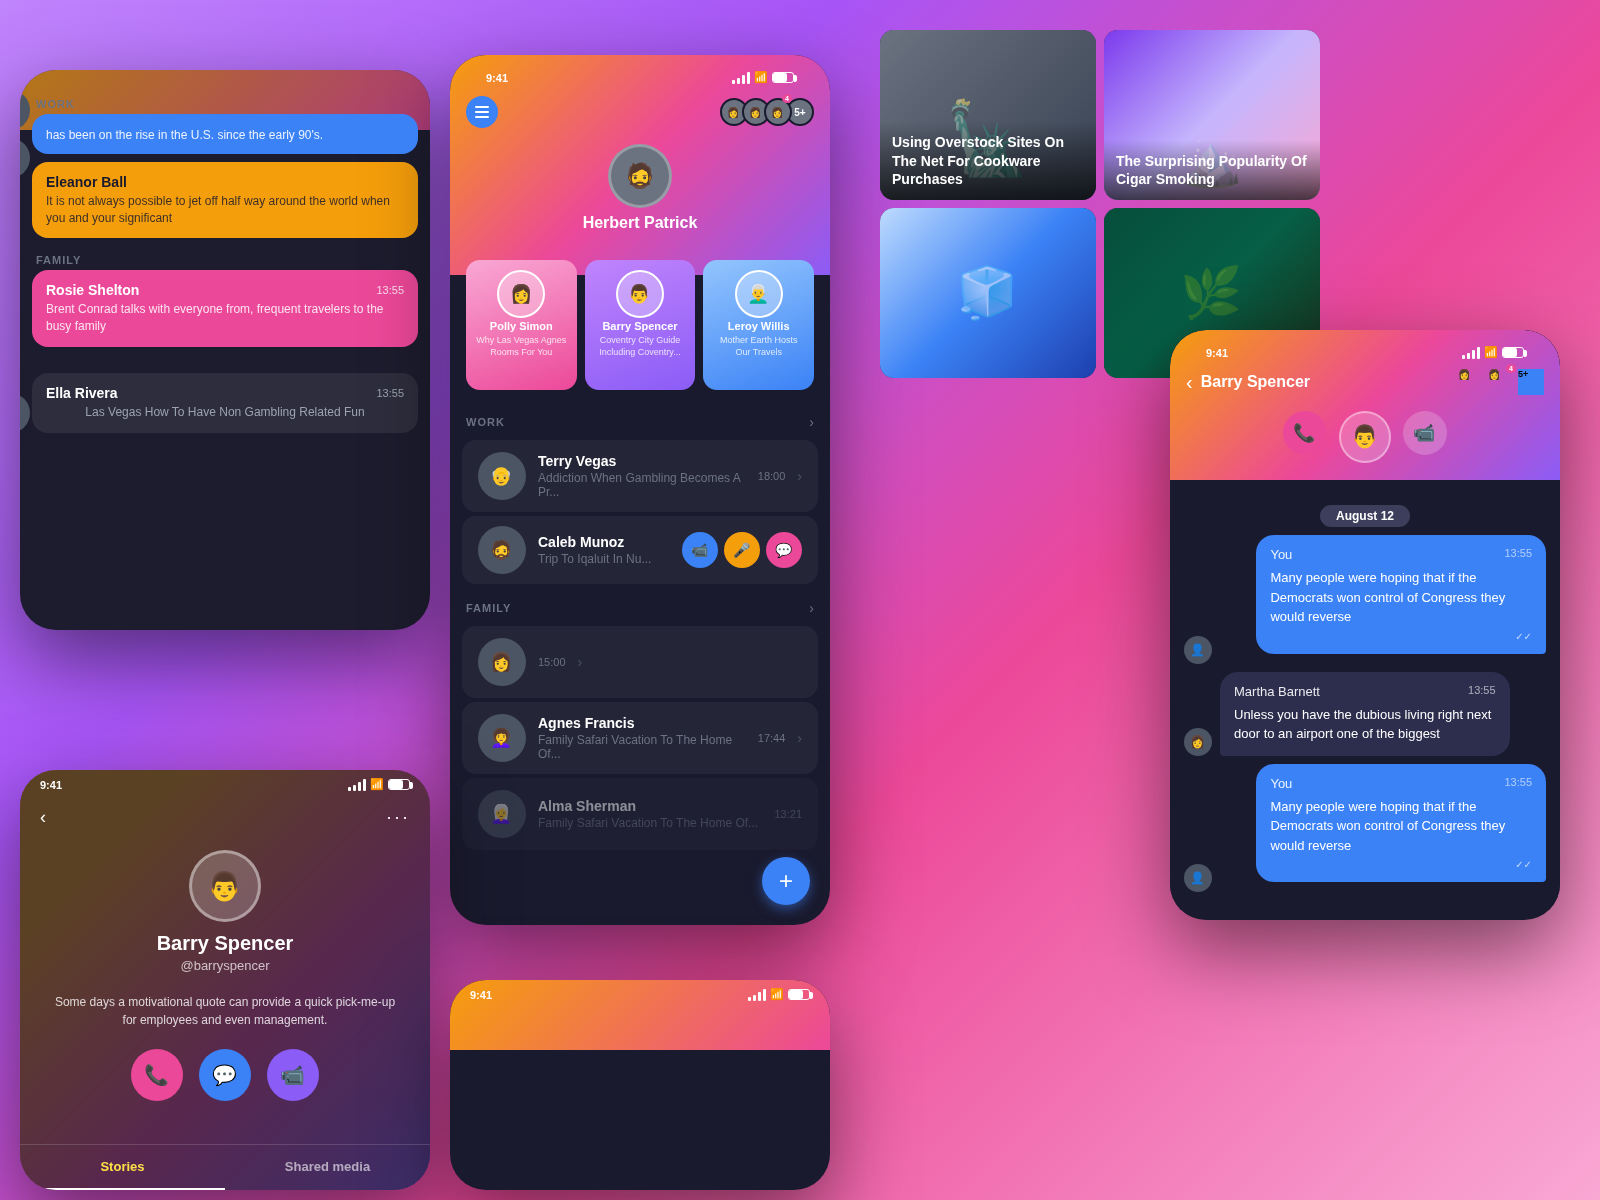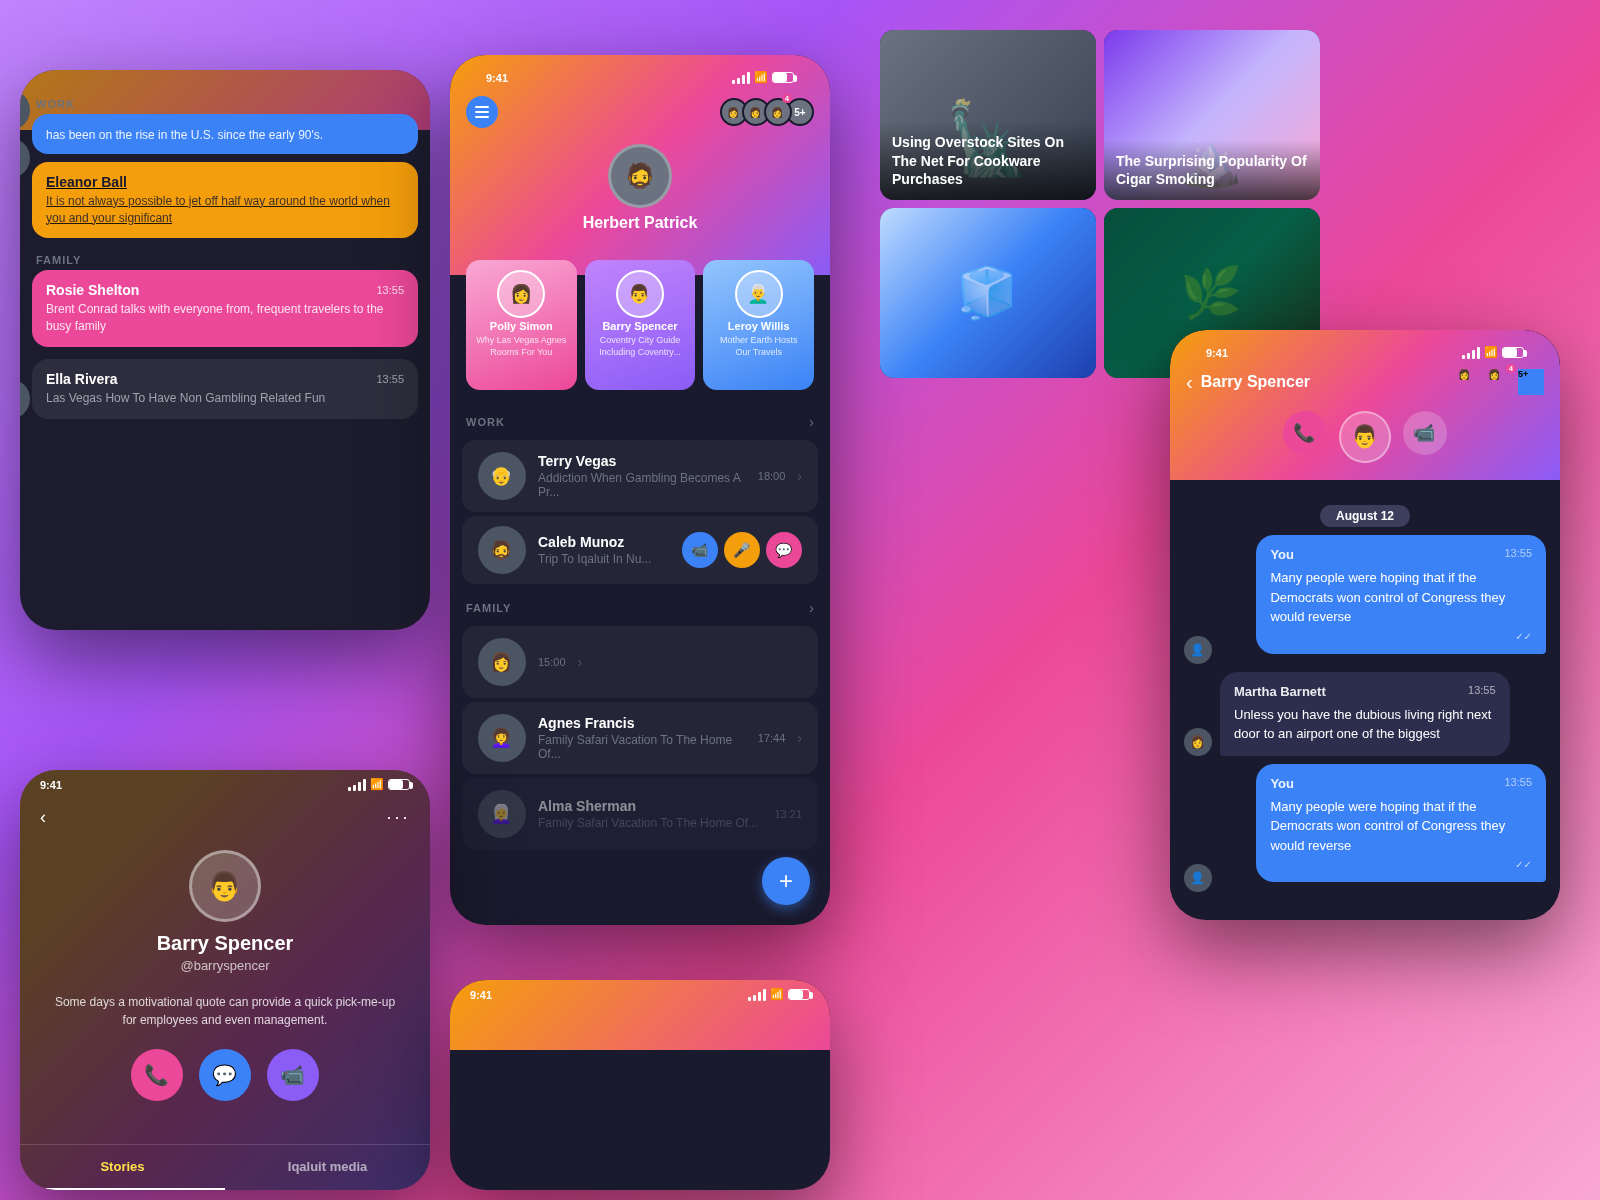--- a/index.html
+++ b/index.html
@@ -475,21 +475,21 @@
       padding: 12px 14px;
       max-width: 80%;
       margin-right: auto;
       margin-bottom: 0;
     }
     .msg-meta {
       display: flex;
       justify-content: space-between;
       margin-bottom: 6px;
     }
-    .msg-sender { color: rgba(255,255,255,0.9); font-size: 13px; font-weight: 700; }
+    .msg-sender { color: rgba(255,255,255,0.9); font-size: 13px; font-weight: 400; }
     .msg-time { color: rgba(255,255,255,0.6); font-size: 11px; }
     .msg-text { font-size: 13px; line-height: 1.5; }
     .msg-check { color: rgba(255,255,255,0.7); font-size: 10px; text-align: right; margin-top: 4px; }
     .msg-row {
       display: flex;
       align-items: flex-end;
       gap: 8px;
       margin-bottom: 8px;
     }
     .msg-row.sent { flex-direction: row-reverse; }
@@ -530,36 +530,36 @@
 
     <div style="position: absolute; left: -30px; top: 0; display: flex; flex-direction: column; gap: 8px;">
       <div class="chat-avatar" style="width: 40px; height: 40px; font-size: 14px;">👴</div>
       <div class="chat-avatar" style="width: 40px; height: 40px; font-size: 14px;">👩‍🦰</div>
     </div>
 
     <div style="background: #3b82f6; border-radius: 16px; padding: 10px 14px; margin-bottom: 8px; position: relative; z-index:1;">
       <div class="chat-preview" style="color: rgba(255,255,255,0.9); font-size: 12px;">has been on the rise in the U.S. since the early 90's.</div>
     </div>
 
-    <div class="bubble-yellow" style="position: relative; text-decoration: underline;">
+    <div class="bubble-yellow" style="position: relative;">
       <div class="chat-name">Eleanor Ball</div>
       <div class="chat-preview" style="color: #1a1a2e; opacity: 0.85; font-size: 12px;">It is not always possible to jet off half way around the world when you and your significant</div>
     </div>
 
     <div class="chat-section-header" style="margin-top: 8px;">FAMILY</div>
 
     <div class="bubble-pink">
       <div class="chat-header-row">
         <div class="chat-name">Rosie Shelton</div>
         <div class="chat-time" style="color: rgba(255,255,255,0.8);">13:55</div>
       </div>
       <div class="chat-preview" style="color: rgba(255,255,255,0.85);">Brent Conrad talks with everyone from, frequent travelers to the busy family</div>
     </div>
 
-    <div class="bubble-gray" style="margin-top: 12px;">
+    <div class="bubble-gray" style="margin-top: 26px; text-align: center;">
       <div class="chat-header-row">
         <div class="chat-name">Ella Rivera</div>
         <div class="chat-time">13:55</div>
       </div>
       <div class="chat-preview">Las Vegas How To Have Non Gambling Related Fun</div>
     </div>
 
     <div style="position: absolute; left: -30px; bottom: 0;">
       <div class="chat-avatar" style="width: 40px; height: 40px; font-size: 14px;">👩</div>
     </div>
@@ -728,21 +728,21 @@
     <div class="profile-bio">Some days a motivational quote can provide a quick pick-me-up for employees and even management.</div>
 
     <div class="profile-actions">
       <div class="profile-action-btn pab-pink">📞</div>
       <div class="profile-action-btn pab-blue">💬</div>
       <div class="profile-action-btn pab-purple">📹</div>
     </div>
 
     <div class="profile-tabs">
       <div class="profile-tab active">Stories</div>
-      <div class="profile-tab">Iqaluit media</div>
+      <div class="profile-tab">Shared media</div>
     </div>
   </div>
 </div>
 
 <div class="news-panel">
   <div class="news-grid">
 
     <div class="news-card">
       <div class="news-card-bg news-card-img-1" style="background: linear-gradient(135deg, #6b7280 0%, #374151 100%);">
 

